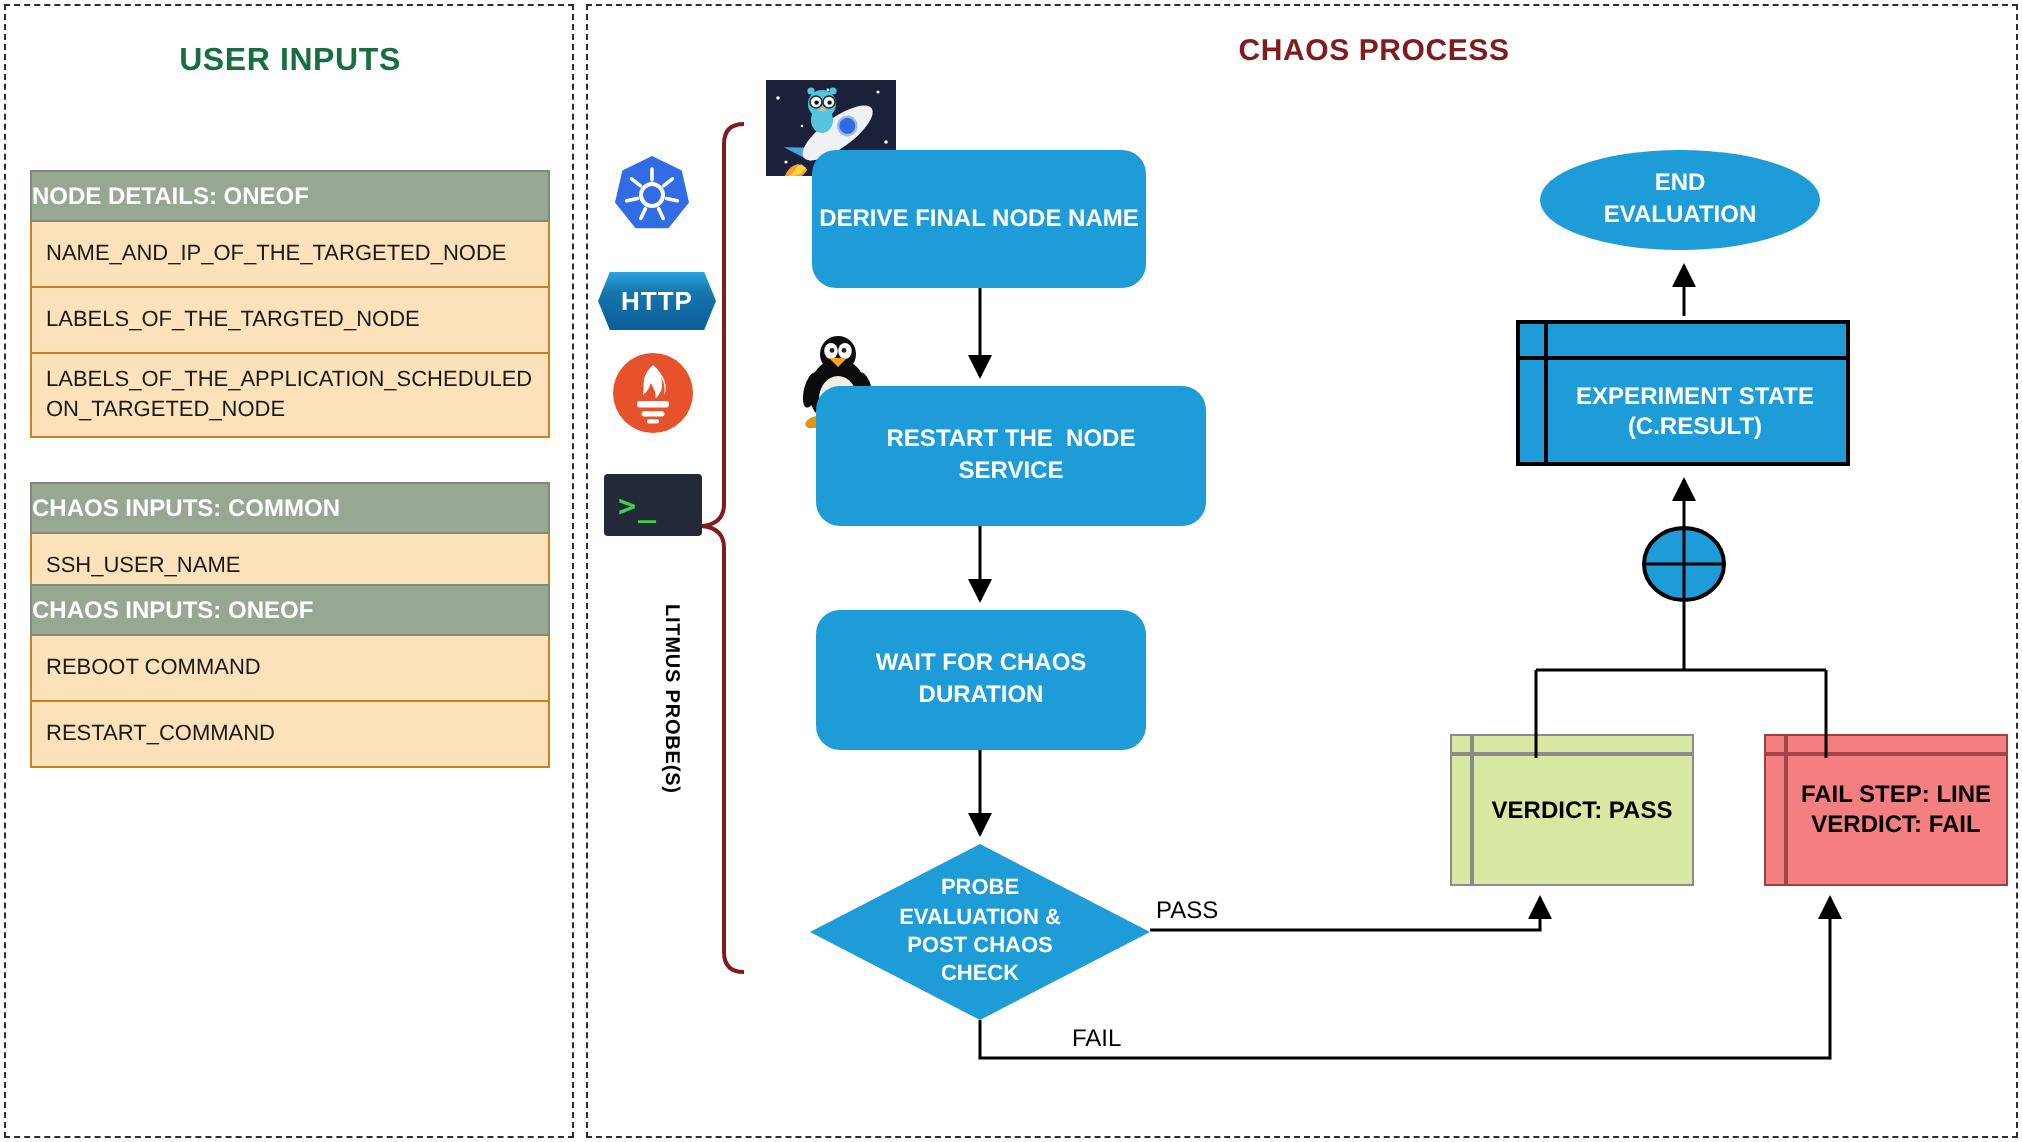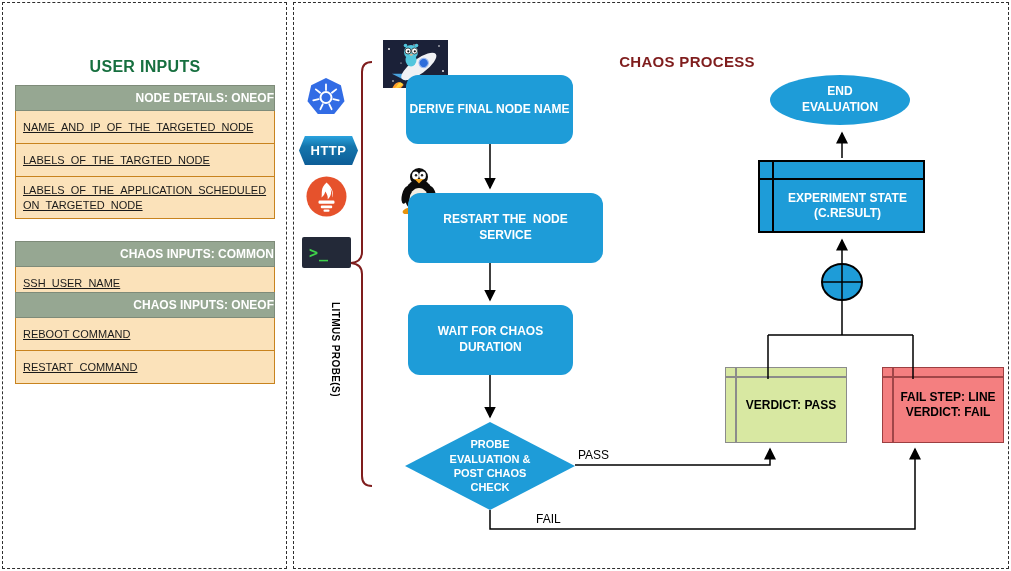--- a/index.html
+++ b/index.html
@@ -1,28 +1,28 @@
 <!DOCTYPE html>
 <html><head>
 <meta charset="utf-8">
 <style>
   html,body{margin:0;padding:0;background:#fff;}
   #canvas{position:relative;width:1011px;height:571px;background:#fff;
           font-family:"Liberation Sans",sans-serif;overflow:hidden;}
   .panel{position:absolute;border:1.5px dashed #2e2e2e;background:#fff;box-sizing:border-box;}
   #panel-left{left:2px;top:2px;width:285px;height:567px;}
   #panel-right{left:293px;top:2px;width:716px;height:567px;}
-  .panel-title{position:absolute;font-weight:bold;text-align:center;letter-spacing:.3px;margin-top:36px;}
+  .panel-title{position:absolute;font-weight:bold;text-align:center;letter-spacing:.3px;}
   #title-user{left:15px;top:22px;width:260px;font-size:16px;color:#166f3f;}
   #title-chaos{left:557px;top:17px;width:260px;font-size:15px;color:#7f1d1d;}
   .tbl{position:absolute;left:15px;width:260px;box-sizing:border-box;}
   .tbl-header{box-sizing:border-box;height:26px;line-height:24px;background:#96a792;border:1px solid #7e8b79;
-              color:#fff;font-weight:bold;font-size:12px;text-align:right;}
+              color:#fff;font-weight:bold;font-size:12px;text-align:left;}
   .tbl-row{box-sizing:border-box;background:#fbe2ba;border:1px solid #c8831e;border-top:none;
-           font-size:11px;color:#1a1a1a;display:flex;align-items:center;padding:16px 7px;line-height:1.35;text-decoration:underline;}
+           font-size:11px;color:#1a1a1a;display:flex;align-items:center;padding:16px 7px;line-height:1.35;}
   .blue-node{position:absolute;background:#1e9cd8;color:#fff;font-weight:bold;display:flex;
              align-items:center;justify-content:center;text-align:center;border-radius:12px;
              font-size:12px;line-height:1.3;box-sizing:border-box;white-space:pre-wrap;}
   #node-derive{left:406px;top:75px;width:167px;height:69px;padding:0 2px;font-size:12px;}
   #node-restart{left:408px;top:193px;width:195px;height:70px;padding:0 28px;}
   #node-wait{left:408px;top:305px;width:165px;height:70px;padding:0 22px;}
   #node-diamond{left:405px;top:422px;width:170px;height:88px;border-radius:0;
                 clip-path:polygon(50% 0%,100% 50%,50% 100%,0% 50%);
                 font-size:11px;padding:0 30px;}
   #node-end{left:770px;top:75px;width:140px;height:50px;border-radius:50%;padding:0 26px;}

